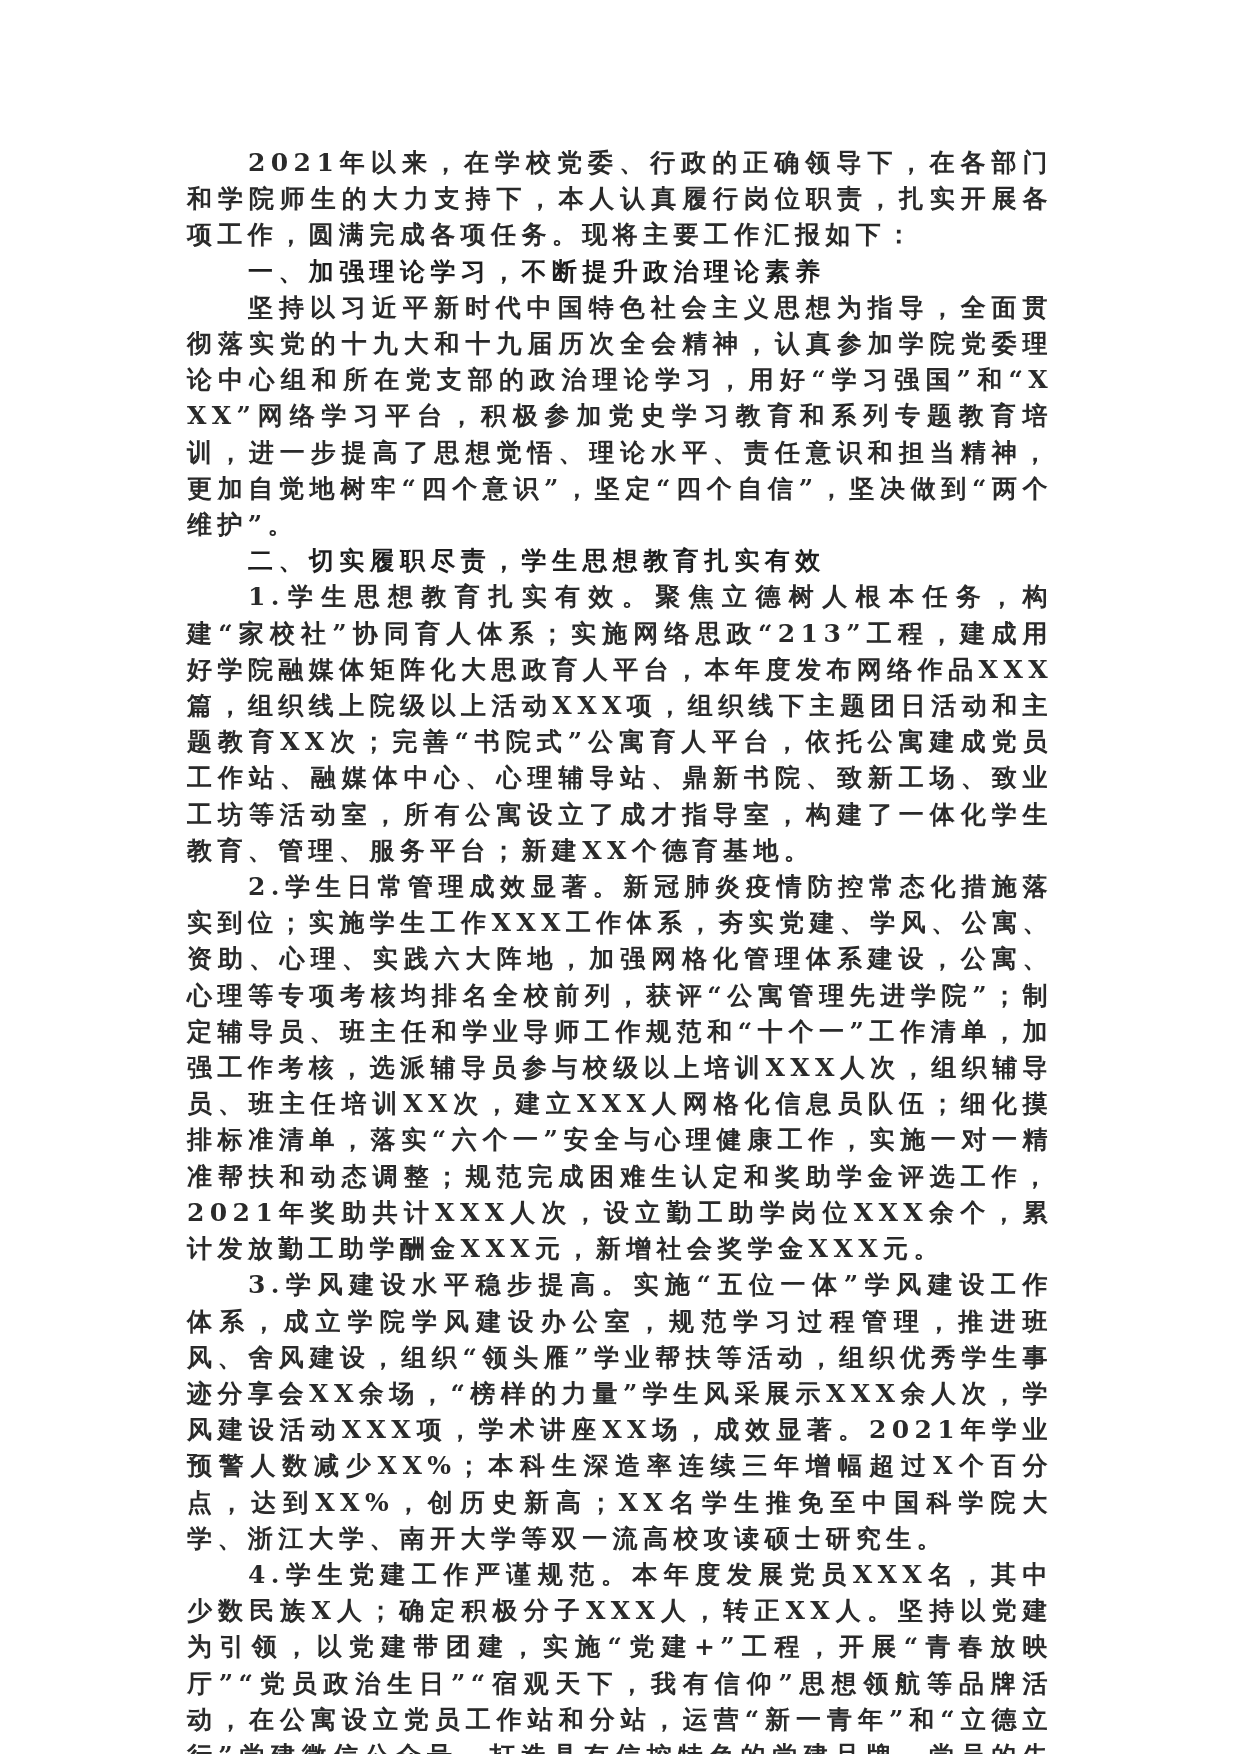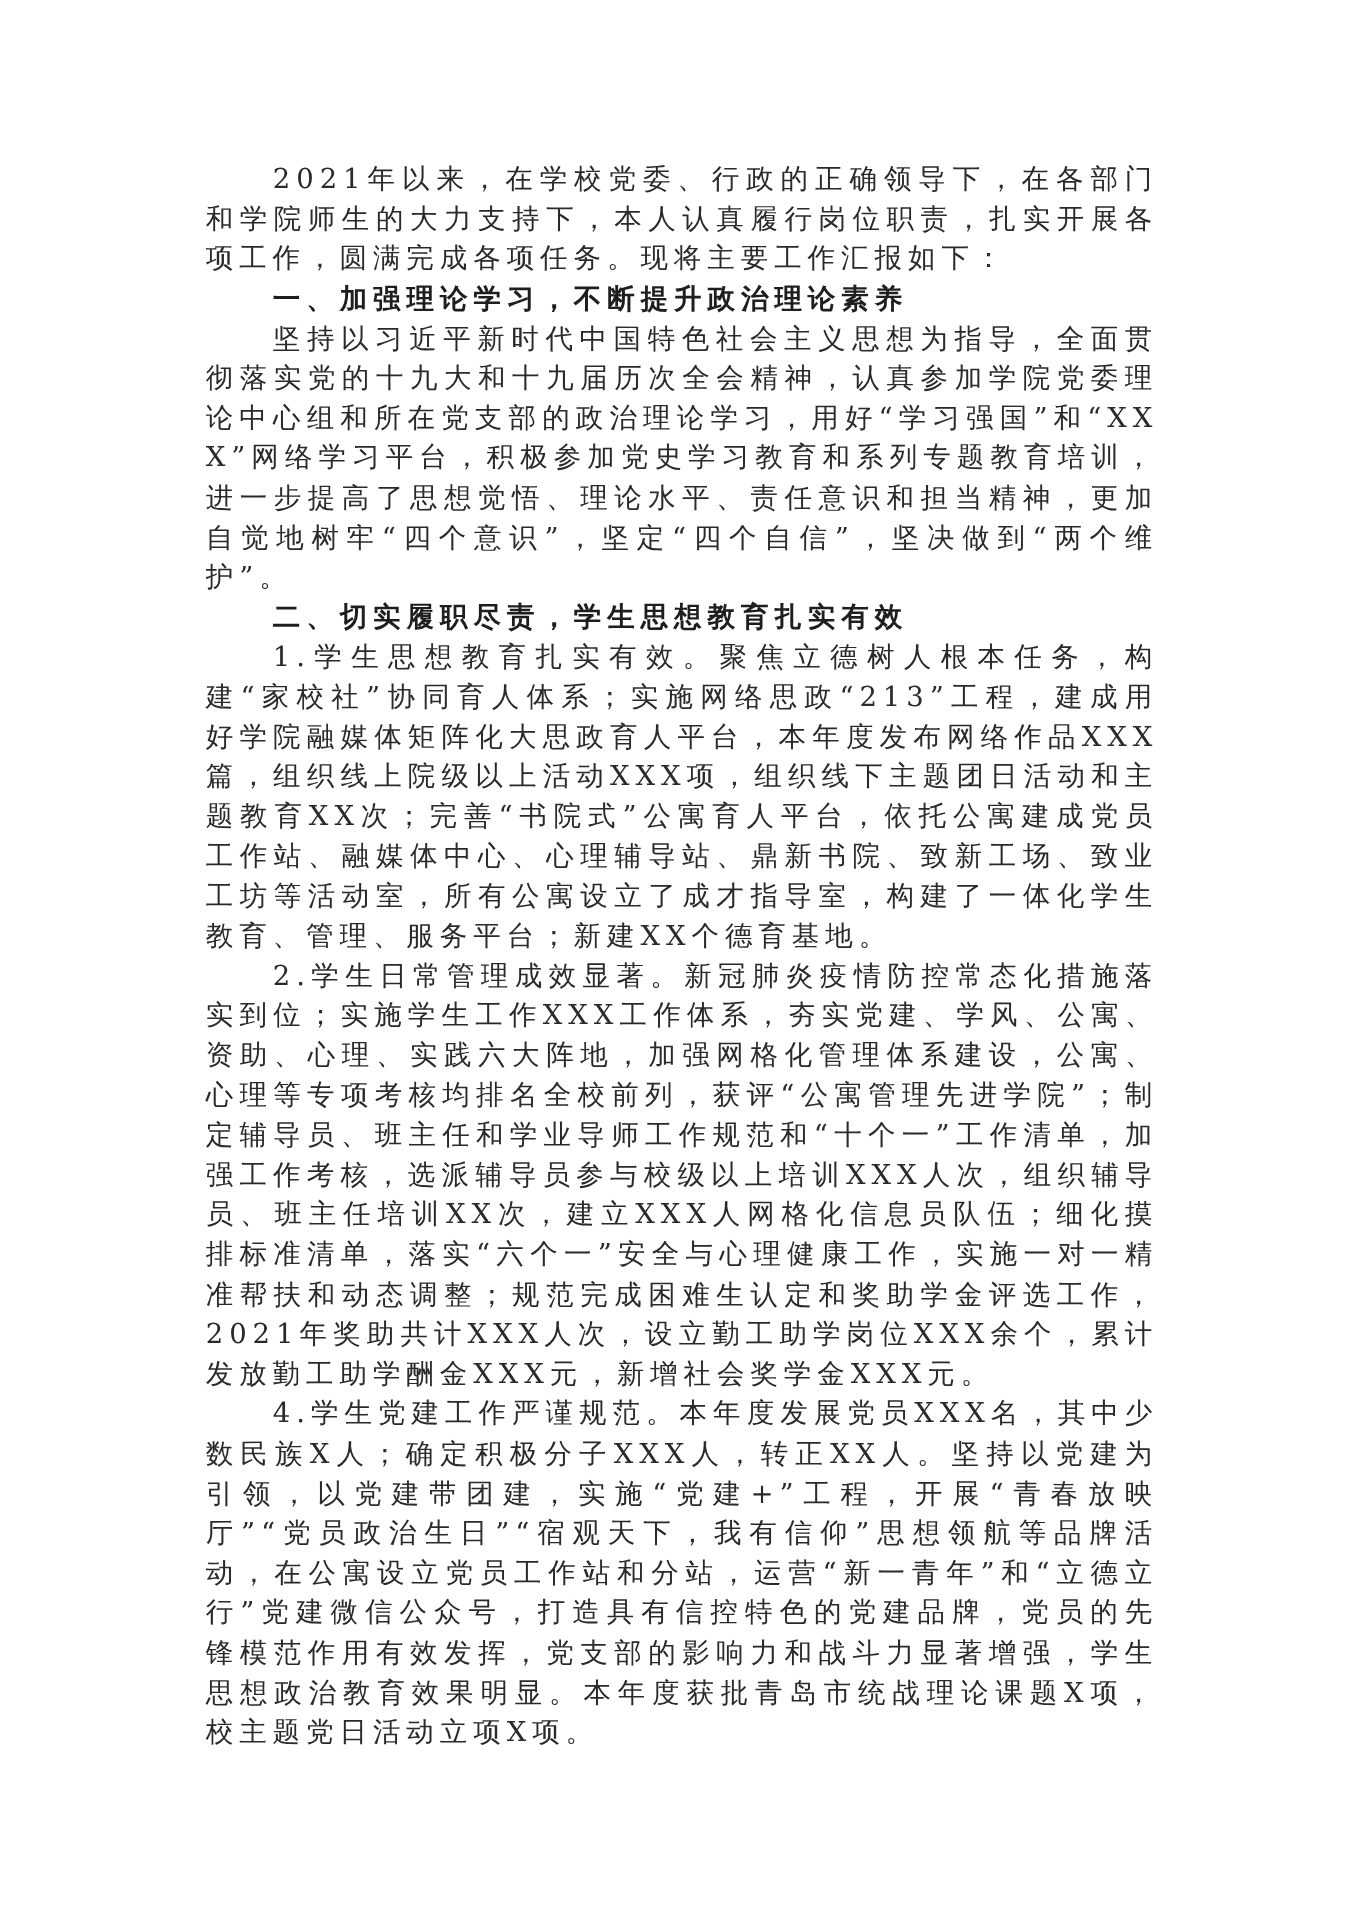--- a/index.html
+++ b/index.html
@@ -23,34 +23,36 @@
       line-height: 36.2px;
       color: #2a2a2a;
       letter-spacing: 5.4px;
     }
     .para {
       margin: 0;
       text-indent: 61px;
       text-align: justify;
       text-align-last: left;
       word-break: break-all;
+      font-weight: bold;
     }
     .heading {
       margin: 0;
       text-indent: 61px;
       font-weight: bold;
-      font-family: Liberation Sans, sans-serif;
+      font-family: Liberation Serif, serif;
       color: #1e1e1e;
     }
   </style>
 </head>
 <body>
 
 <div class="page">
   <p class="para">2021年以来，在学校党委、行政的正确领导下，在各部门和学院师生的大力支持下，本人认真履行岗位职责，扎实开展各项工作，圆满完成各项任务。现将主要工作汇报如下：</p>
   <p class="heading">一、加强理论学习，不断提升政治理论素养</p>
   <p class="para">坚持以习近平新时代中国特色社会主义思想为指导，全面贯彻落实党的十九大和十九届历次全会精神，认真参加学院党委理论中心组和所在党支部的政治理论学习，用好“学习强国”和“XXX”网络学习平台，积极参加党史学习教育和系列专题教育培训，进一步提高了思想觉悟、理论水平、责任意识和担当精神，更加自觉地树牢“四个意识”，坚定“四个自信”，坚决做到“两个维护”。</p>
   <p class="heading">二、切实履职尽责，学生思想教育扎实有效</p>
   <p class="para">1.学生思想教育扎实有效。聚焦立德树人根本任务，构建“家校社”协同育人体系；实施网络思政“213”工程，建成用好学院融媒体矩阵化大思政育人平台，本年度发布网络作品XXX篇，组织线上院级以上活动XXX项，组织线下主题团日活动和主题教育XX次；完善“书院式”公寓育人平台，依托公寓建成党员工作站、融媒体中心、心理辅导站、鼎新书院、致新工场、致业工坊等活动室，所有公寓设立了成才指导室，构建了一体化学生教育、管理、服务平台；新建XX个德育基地。</p>
   <p class="para">2.学生日常管理成效显著。新冠肺炎疫情防控常态化措施落实到位；实施学生工作XXX工作体系，夯实党建、学风、公寓、资助、心理、实践六大阵地，加强网格化管理体系建设，公寓、心理等专项考核均排名全校前列，获评“公寓管理先进学院”；制定辅导员、班主任和学业导师工作规范和“十个一”工作清单，加强工作考核，选派辅导员参与校级以上培训XXX人次，组织辅导员、班主任培训XX次，建立XXX人网格化信息员队伍；细化摸排标准清单，落实“六个一”安全与心理健康工作，实施一对一精准帮扶和动态调整；规范完成困难生认定和奖助学金评选工作，2021年奖助共计XXX人次，设立勤工助学岗位XXX余个，累计发放勤工助学酬金XXX元，新增社会奖学金XXX元。</p>
+  <p class="para">3.学风建设水平稳步提高。实施“五位一体”学风建设工作体系，成立学院学风建设办公室，规范学习过程管理，推进班风、舍风建设，组织“领头雁”学业帮扶等活动，组织优秀学生事迹分享会XX余场，“榜样的力量”学生风采展示XXX余人次，学风建设活动XXX项，学术讲座XX场，成效显著。2021年学业预警人数减少XX%；本科生深造率连续三年增幅超过X个百分点，达到XX%，创历史新高；XX名学生推免至中国科学院大学、浙江大学、南开大学等双一流高校攻读硕士研究生。</p>
   <p class="para">4.学生党建工作严谨规范。本年度发展党员XXX名，其中少数民族X人；确定积极分子XXX人，转正XX人。坚持以党建为引领，以党建带团建，实施“党建+”工程，开展“青春放映厅”“党员政治生日”“宿观天下，我有信仰”思想领航等品牌活动，在公寓设立党员工作站和分站，运营“新一青年”和“立德立行”党建微信公众号，打造具有信控特色的党建品牌，党员的先锋模范作用有效发挥，党支部的影响力和战斗力显著增强，学生思想政治教育效果明显。本年度获批青岛市统战理论课题X项，校主题党日活动立项X项。</p>
 
 </div>
 
 </body></html>

